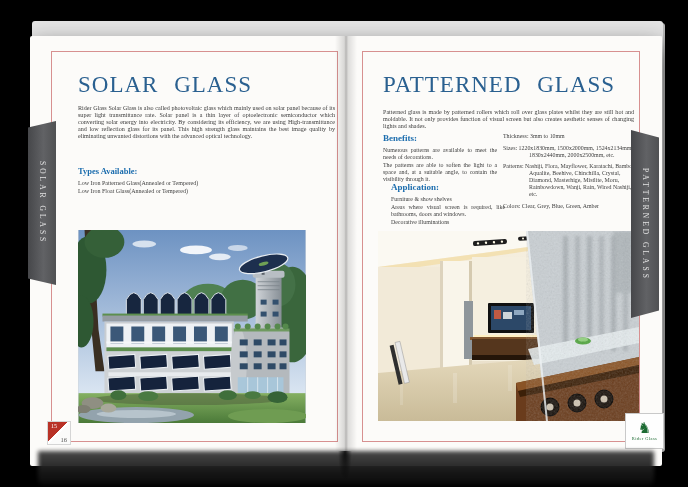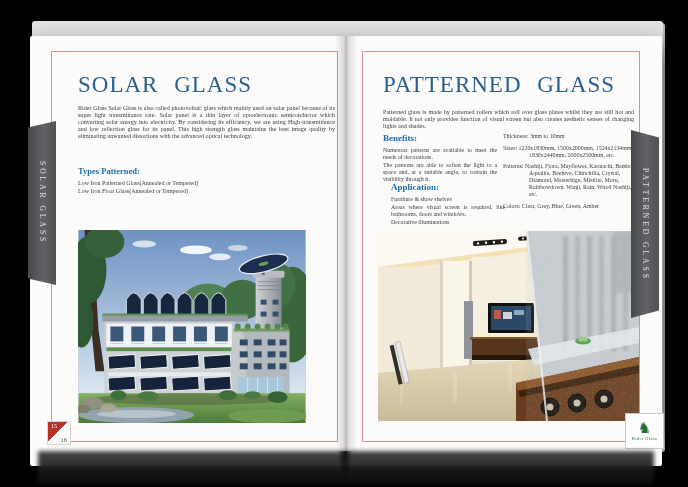--- a/index.html
+++ b/index.html
@@ -77,21 +77,21 @@
   <div class="spread">
 
     <div class="page left">
       <div class="frame fl"></div>
 
       <div class="title t-left">SOLAR  GLASS</div>
 
       <div class="intro il">Rider Glass Solar Glass is also called photovoltaic glass which mainly used on solar panel because of its super light transmittance rate. Solar panel is a thin layer of optoelectronic semiconductor which converting solar energy into electricity. By considering its efficiency, we are using High-transmittance and low reflection glass for its panel. This high strength glass maintains the best image quality by eliminating unwanted distortions with the advanced optical technology.</div>
 
       <div class="col-types">
-        <p class="h-sec h8">Types Patterned:</p>
+        <p class="h-sec h8">Types Available:</p>
         <p class="small">Low Iron Patterned Glass(Annealed or Tempered)</p>
         <p class="small">Low Iron Float Glass(Annealed or Tempered)</p>
       </div>
 
 
       <div class="photo photo1">
         <svg width="228" height="193" viewBox="0 0 228 194">
           <defs>
             <linearGradient id="sky" x1="0" y1="0" x2="0" y2="1">
               <stop offset="0" stop-color="#6d92c2"></stop>

